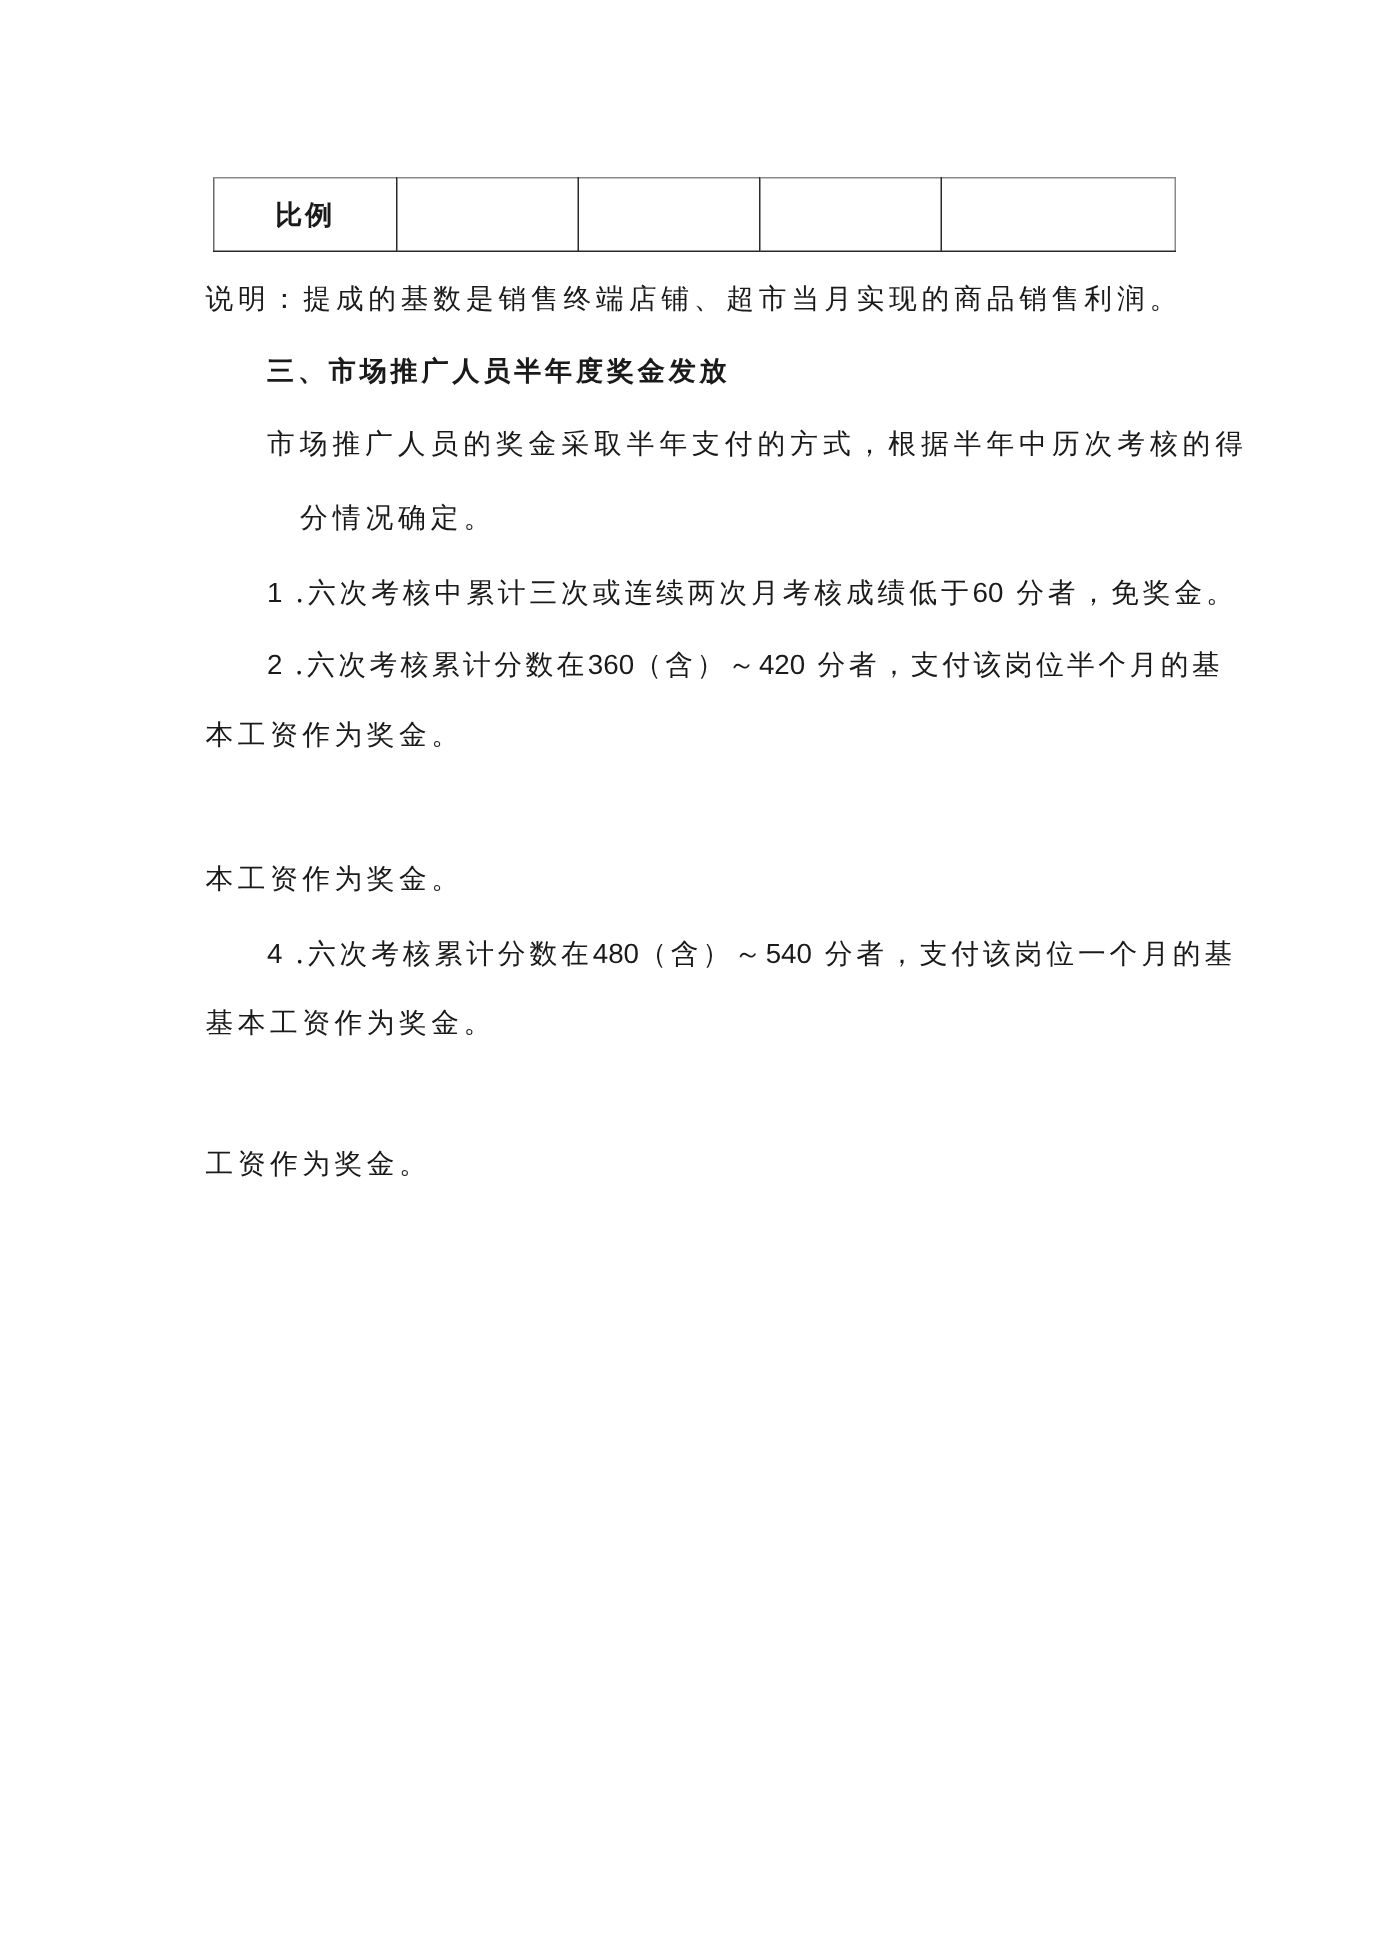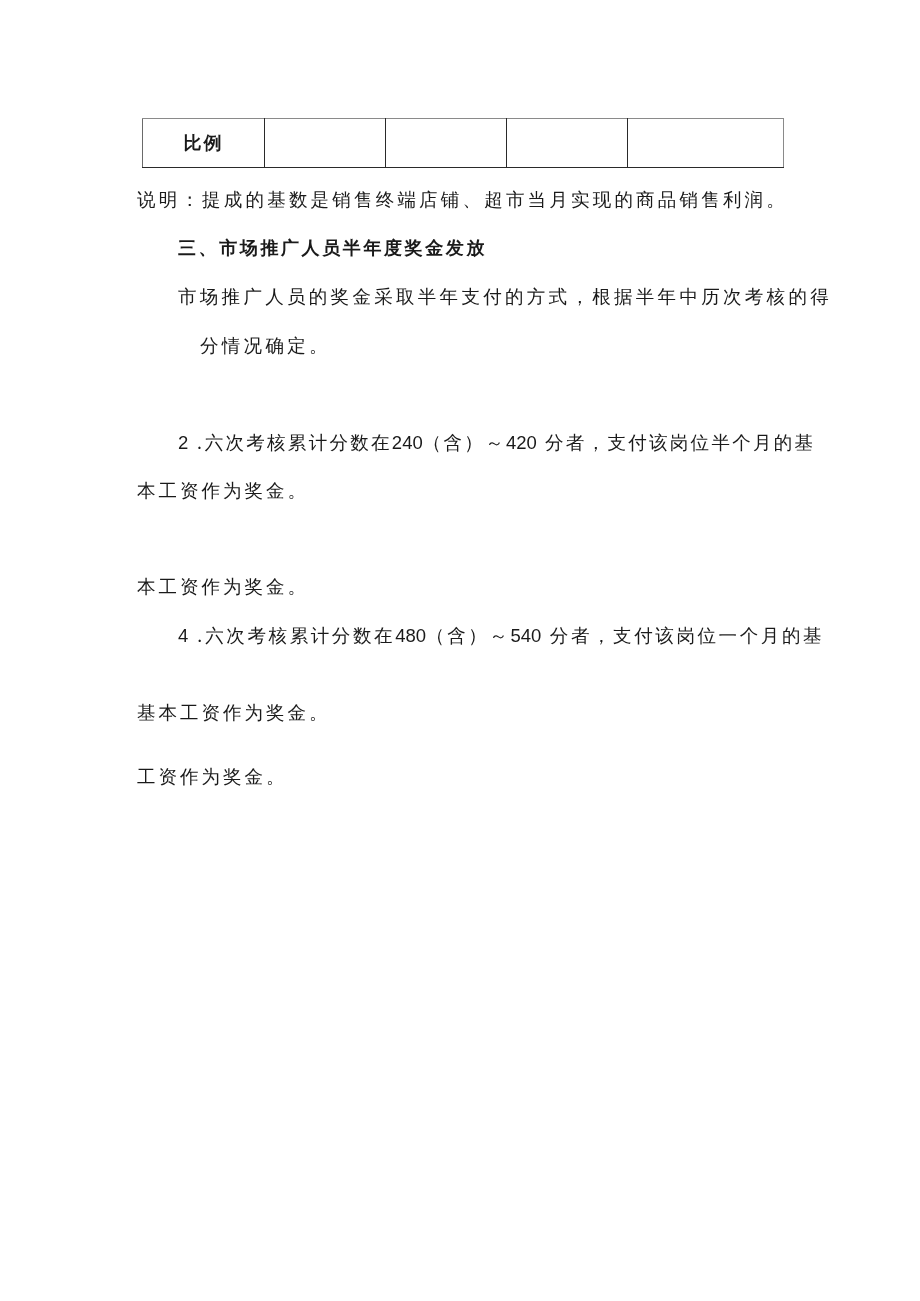--- a/index.html
+++ b/index.html
@@ -88,28 +88,31 @@
   </tbody>
     </table>
 
   <div class="line heading" style="left:178px; top:236px;">三、市场推广人员半年度奖金发放</div>
 
   <div class="line" style="left:137px; top:188px; letter-spacing:3.2px;">说明：提成的基数是销售终端店铺、超市当月实现的商品销售利润。</div>
 
   <div class="line" style="left:178px; top:285px; letter-spacing:3.3px;">市场推广人员的奖金采取半年支付的方式，根据半年中历次考核的得</div>
   <div class="line" style="left:152px; top:334px; letter-spacing:3.3px;margin-left:48px;">分情况确定。</div>
 
+  <div class="line" style="left:178px; top:383px; letter-spacing:2.6px;">
+    <span class="num">1</span><span> .六次考核中累计三次或连续两次月考核成绩低于</span><span class="num">60</span><span> 分者，免奖金。</span>
+  </div>
 
   <div class="line" style="left:178px; top:431px; letter-spacing:2.3px;">
-    <span class="num">2</span><span> .六次考核累计分数在</span><span class="num">240</span><span>（含）～</span><span class="num">420</span><span> 分者，支付该岗位半个月的基</span>
+    <span class="num">2</span><span> .六次考核累计分数在</span><span class="num">360</span><span>（含）～</span><span class="num">420</span><span> 分者，支付该岗位半个月的基</span>
   </div>
   <div class="line" style="left:137px; top:479px;">本工资作为奖金。</div>
 
   <div class="line" style="left:137px; top:575px;">本工资作为奖金。</div>
 
   <div class="line" style="left:178px; top:624px; letter-spacing:2.6px;">
     <span class="num">4</span><span> .六次考核累计分数在</span><span class="num">480</span><span>（含）～</span><span class="num">540</span><span> 分者，支付该岗位一个月的基</span>
   </div>
-  <div class="line" style="left:137px; top:701px;">基本工资作为奖金。</div>
+  <div class="line" style="left:137px; top:671px;">基本工资作为奖金。</div>
 
   <div class="line" style="left:137px; top:765px;text-align:right;">工资作为奖金。</div>
 
 </div>
 
 </body></html>

